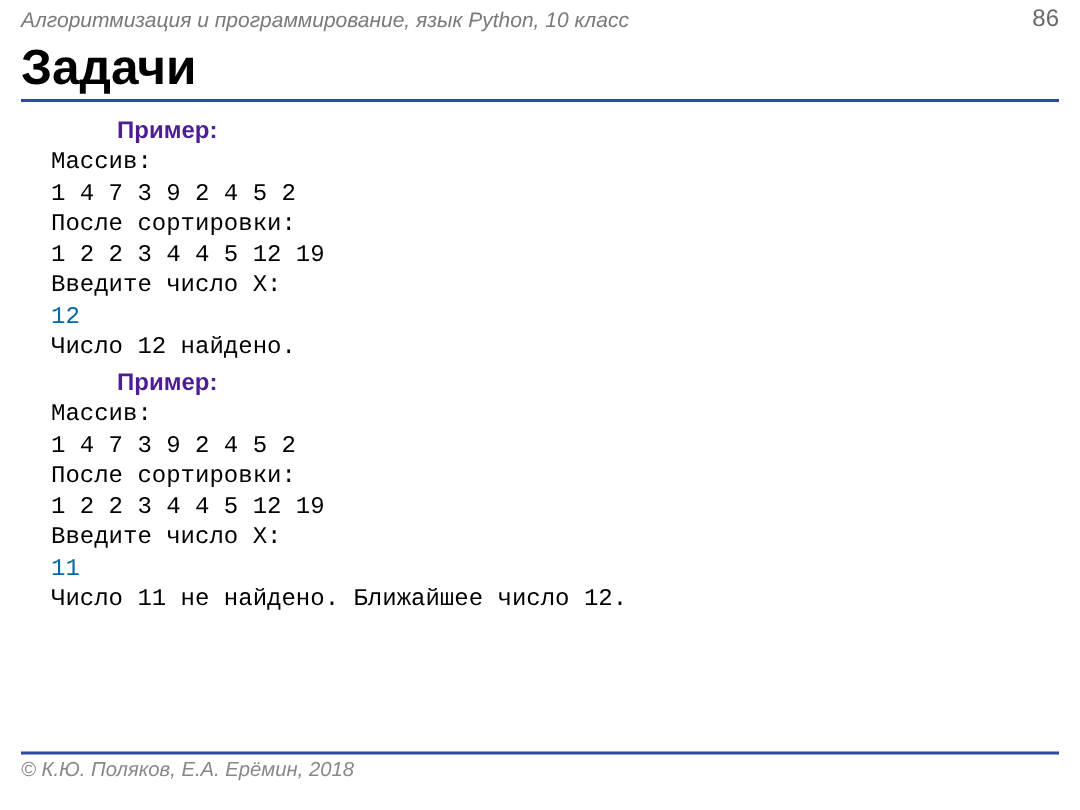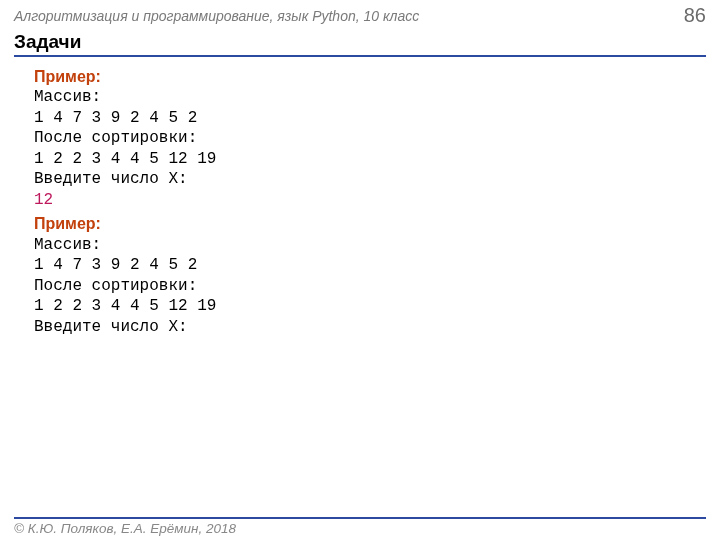--- a/index.html
+++ b/index.html
@@ -1,29 +1,29 @@
 <!DOCTYPE html>
 <html><head>
 <meta charset="utf-8">
 <style>
   * { margin: 0; padding: 0; box-sizing: border-box; }
   html, body { width: 720px; height: 540px; background: #fff; font-family: Arial, Helvetica, sans-serif; }
   .page { width: 720px; height: 540px; position: relative; }
   .header { display: flex; justify-content: space-between; align-items: center; padding: 4px 14px 2px 14px; color: #7a7a7a; font-style: italic; font-size: 14px; }
-  .header .pagenum { font-style: normal; font-size: 20px; color: #6a6a6a; text-align: center; }
+  .header .pagenum { font-style: normal; font-size: 16px; color: #6a6a6a; text-align: center; }
   .title-wrap { padding: 0 14px; }
-  .title { color: #000; font-size: 19px; font-weight: bold; border-bottom: 2px solid #2b4aa0; padding-bottom: 2px; margin-top: 2px; }
+  .title { color: #000; font-size: 33px; font-weight: bold; border-bottom: 2px solid #2b4aa0; padding-bottom: 2px; margin-top: 2px; }
   .content { padding: 6px 34px 0 34px; font-size: 16.2px; line-height: 1.32; color: #000; }
   .task-label { color: #2b4aa0; font-weight: bold; }
   .indented { margin-left: 58px; text-indent: -58px; }
   .mono-block { font-family: "Courier New", Courier, monospace; font-size: 16px; line-height: 1.28; margin-top: 4px; }
   .mono-block div { white-space: pre; }
-  .label-ex { color: #c2410c; font-family: Arial, sans-serif; font-weight: bold; font-size: 16px; }
-  .dark-red { color: #be185d; }
-  .footer { position: absolute; bottom: 4px; left: 14px; right: 14px; border-top: 2px solid #2b4aa0; display: flex; gap: 22px; color: #888; font-style: italic; font-size: 13.5px; padding-top: 2px; }
+  .label-ex { color: #4c1d95; font-family: Arial, sans-serif; font-weight: bold; font-size: 16px; margin-left: 44px; }
+  .dark-red { color: #0369a1; }
+  .footer { position: absolute; bottom: 20px; left: 14px; right: 14px; border-top: 2px solid #2b4aa0; display: flex; gap: 22px; color: #888; font-style: italic; font-size: 13.5px; padding-top: 2px; }
 </style>
 </head>
 <body>
 
 <div class="page">
 
   <div class="header">
     <span>Алгоритмизация и программирование, язык Python, 10 класс</span>
     <span class="pagenum">86</span>
   </div>
@@ -35,29 +35,32 @@
   <div class="content">
 
     <div class="mono-block">
       <div class="label-ex">Пример:</div>
       <div>Массив:</div>
       <div>1 4 7 3 9 2 4 5 2</div>
       <div>После сортировки:</div>
       <div>1 2 2 3 4 4 5 12 19</div>
       <div>Введите число X:</div>
       <div class="dark-red">12</div>
+      <div>Число 12 найдено.</div>
     </div>
 
     <div class="mono-block">
       <div class="label-ex">Пример:</div>
       <div>Массив:</div>
       <div>1 4 7 3 9 2 4 5 2</div>
       <div>После сортировки:</div>
       <div>1 2 2 3 4 4 5 12 19</div>
       <div>Введите число X:</div>
+      <div class="dark-red">11</div>
+      <div>Число 11 не найдено. Ближайшее число 12.</div>
     </div>
   </div>
 
   <div class="footer">
     <span>© К.Ю. Поляков, Е.А. Ерёмин, 2018</span>
   </div>
 
 </div>
 
 </body></html>

